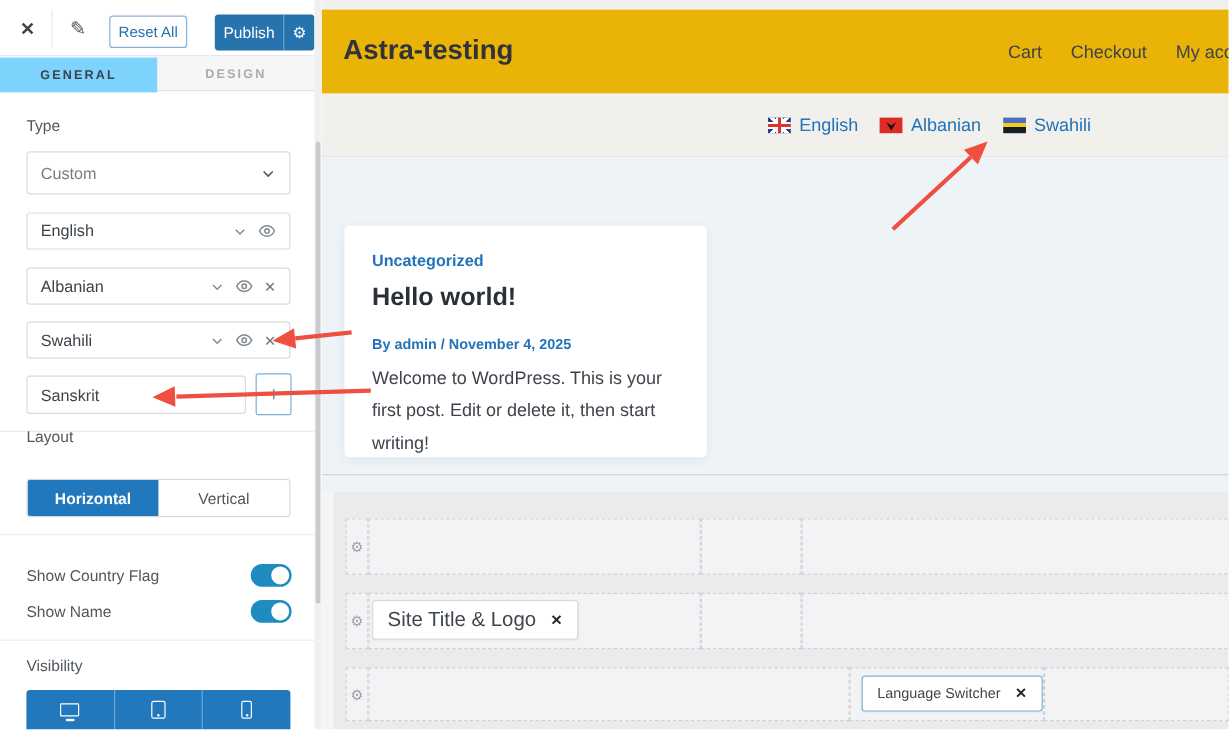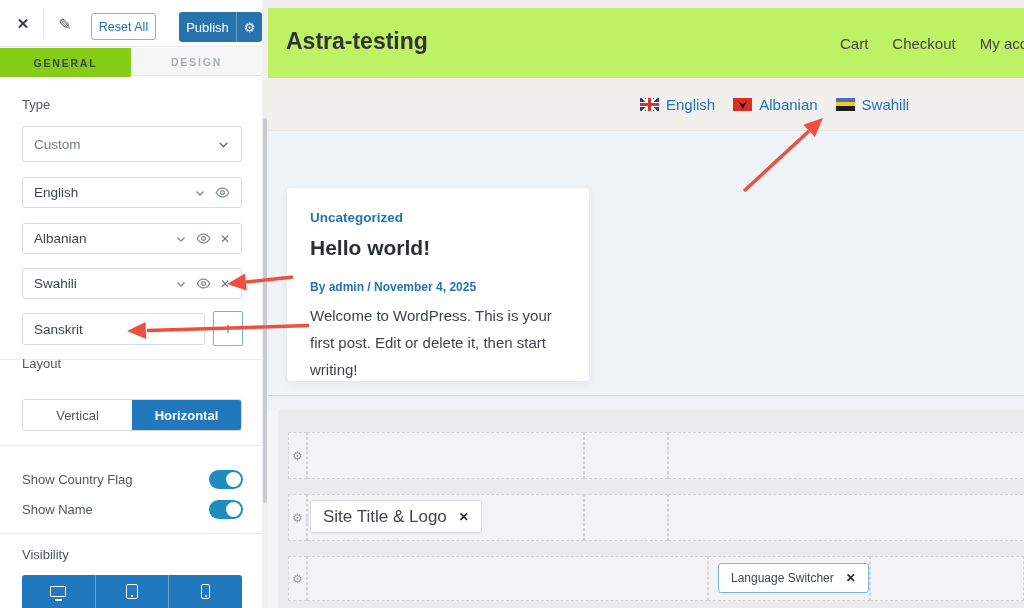--- a/index.html
+++ b/index.html
@@ -19,21 +19,21 @@
     background:#fff; color:#2271b1; font-size:12.5px; display:flex; align-items:center; justify-content:center; cursor:pointer; }
   #publish-btn { left:179px; top:12px; width:83px; height:30px; background:#2673ae; border-radius:3px;
     color:#fff; display:flex; align-items:center; cursor:pointer; }
   #publish-btn .pub-label { flex:1; text-align:center; font-size:13px; }
   #publish-btn .pub-gear { width:26px; height:30px; border-left:1px solid rgba(255,255,255,.35);
     display:flex; align-items:center; justify-content:center; font-size:13px; }
 
   #tabs { left:0; top:48px; width:262px; height:28px; background:#f6f6f7; border-bottom:1px solid #e2e4e7; }
   .tab { position:absolute; top:0; height:28px; width:131px; display:flex; align-items:center; justify-content:center;
     font-size:10.5px; font-weight:bold; letter-spacing:1.8px; cursor:pointer; }
-  #tab-general { left:0; background:#84cc16; color:#3c434a; height:29px; }
+  #tab-general { left:0; background:#7dd3fc; color:#3c434a; height:29px; }
   #tab-design  { left:131px; color:#a8adb3; }
 
   .panel-label { font-size:13px; color:#50575e; }
   .field { border:1px solid #d8dbdf; border-radius:3px; background:#fff; display:flex; align-items:center; }
   #type-label { left:22px; top:97px; }
   #type-select { left:22px; top:126px; width:220px; height:30px; padding:17px 11px; justify-content:space-between; cursor:pointer; }
   #type-select .sel-text { font-size:13.5px; color:#757d85; }
 
   .lang-row { padding:0 11px; justify-content:space-between; cursor:default; }
   .lang-name { font-size:13.5px; color:#3c434a; }
@@ -75,21 +75,21 @@
   .dev-mobile { width:9px; height:15px; border:1.5px solid #fff; border-radius:2px; position:relative; }
   .dev-tablet::after, .dev-mobile::after { content:''; position:absolute; left:50%; bottom:1px; margin-left:-1px;
     width:2px; height:2px; border-radius:50%; background:#fff; }
 
   #panel-scroll-track { left:262px; top:0; width:6px; height:608px; background:#f0f0f1; }
   #panel-scroll-thumb { left:263px; top:118px; width:4px; height:385px; background:#c8ccd0; border-radius:2px; }
 
   
   #preview { left:268px; top:0; width:756px; height:608px; overflow:hidden; background:#fff; }
   #pv-topstrip { left:0; top:0; width:756px; height:8px; background:#f0f0f1; }
-  #site-header { left:0; top:8px; width:756px; height:70px; background:#bef264; }
+  #site-header { left:0; top:8px; width:756px; height:70px; background:#eab308; }
   #site-title { left:18px; top:20px; font-size:23px; font-weight:bold; color:#30343a; }
   #site-nav { left:572px; top:27px; display:flex; gap:24px; white-space:nowrap; }
   .nav-item { font-size:15px; color:#3f444b; cursor:pointer; }
 
   #flag-bar { left:0; top:78px; width:756px; height:53px; background:#f1f0ec; border-bottom:1px solid #e7e6e2; }
   #switcher { left:372px; top:0; height:53px; display:flex; align-items:center; gap:18px; }
   .sw-item { display:flex; align-items:center; gap:7px; cursor:pointer; }
   .sw-label { font-size:15px; color:#2273b9; }
   .flag { width:19px; height:13px; flex:0 0 auto; }
   .flag-uk { background:
@@ -198,22 +198,22 @@
     </span>
   </div>
 
   <input id="sanskrit-input" class="abs" type="text" value="Sanskrit" style="">
   <button id="add-lang-btn" class="abs">+</button>
 
   <div class="abs hdivider" style="top:359px;"></div>
 
   <div id="layout-label" class="abs panel-label">Layout</div>
   <div id="layout-seg" class="abs">
+    <div id="seg-horizontal" class="seg-opt">Horizontal</div>
     <div id="seg-vertical" class="seg-opt">Vertical</div>
-    <div id="seg-horizontal" class="seg-opt">Horizontal</div>
   </div>
 
   <div class="abs hdivider" style="top:445px;"></div>
 
   <div id="show-flag-label" class="abs panel-label">Show Country Flag</div>
   <div id="flag-toggle" class="toggle"></div>
 
   <div id="show-name-label" class="abs panel-label">Show Name</div>
   <div id="name-toggle" class="toggle"></div>
 

